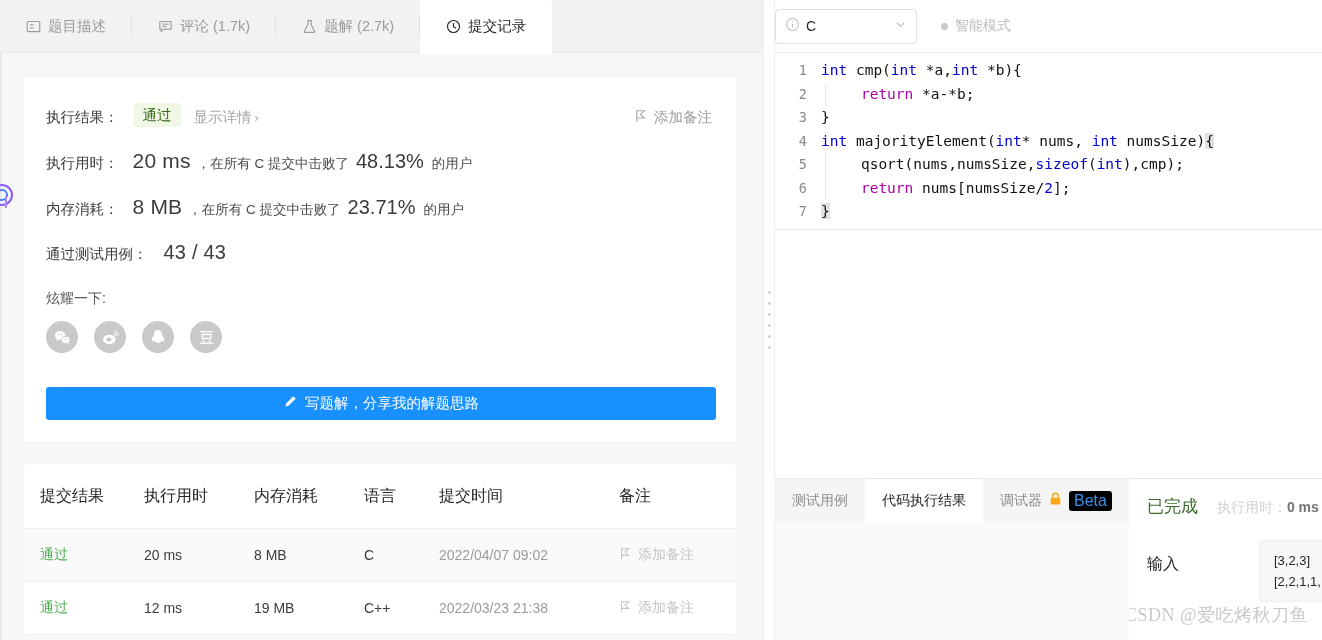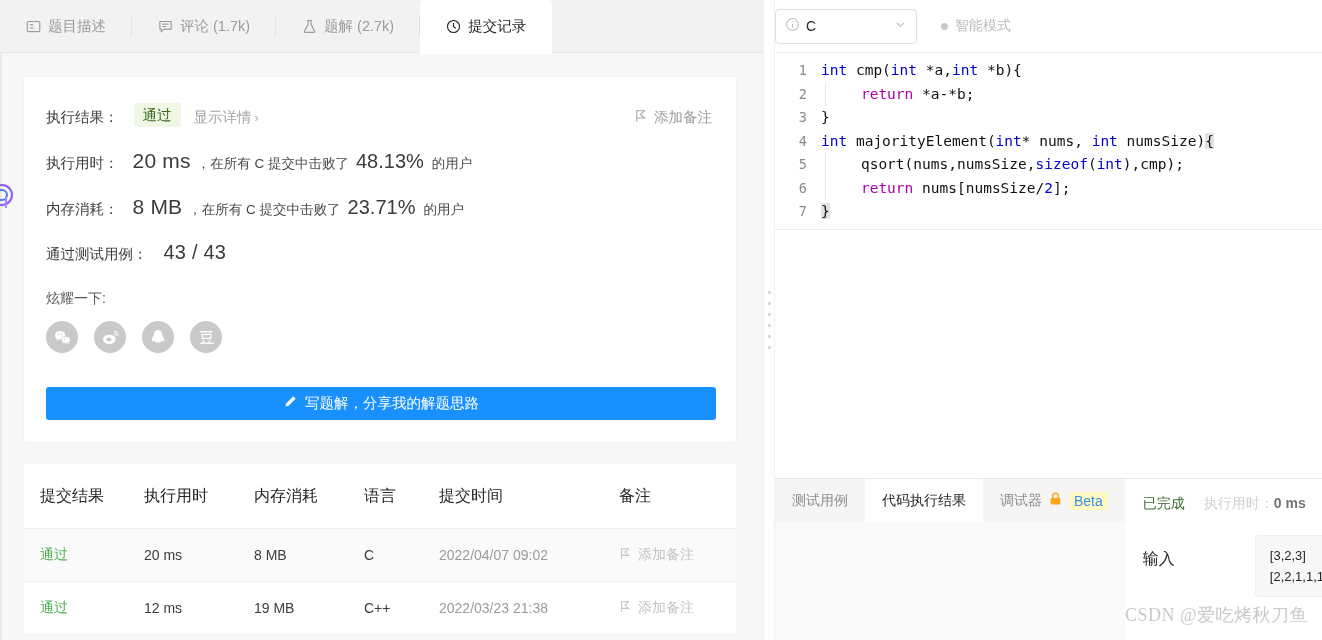--- a/index.html
+++ b/index.html
@@ -150,25 +150,25 @@
 
   .bottom-pane { height:162px; border-top:1px solid #e8e8e8; background:#fafafa; display:flex; }
   .btabs { display:flex; align-items:stretch; height:43px; background:#f5f5f5; }
   .btab {
     display:flex; align-items:center; gap:7px; padding:0 17px; font-size:14px;
     color:#8c8c8c; cursor:pointer; white-space:nowrap;
   }
   .btab.active { background:#ffffff; color:#262626; }
   .lock-ico { display:inline-block; }
   .beta {
-    background:#fef9c3; color:#3b8fe8; font-size:14px; padding:1px 5px; border-radius:3px;
+    background:#000000; color:#3b8fe8; font-size:16px; padding:1px 5px; border-radius:3px;
   }
   .bbody { flex:1; background:#ffffff; padding:16px 0 0 18px; position:relative; overflow:hidden; }
   .status-row { display:flex; align-items:baseline; gap:19px; margin-bottom:22px; }
-  .done { color:#3c6b2c; font-size:14px; }
+  .done { color:#3c6b2c; font-size:17px; }
   .rt { color:#d0d0d0; font-size:14px; }
   .rt b { color:#737373; font-weight:700; }
   .io-row { display:flex; align-items:flex-start; gap:0; }
   .io-label { font-size:16px; color:#262626; width:112px; padding-top:14px; flex:none; }
   .io-box {
     background:#f7f7f7; border:1px solid #efefef; border-radius:4px;
     padding:9px 14px; font-size:13px; color:#262626; flex:1; margin-right:0;
     line-height:21px; min-height:60px;
     font-family:"Liberation Sans","DejaVu Sans",sans-serif;
   }

